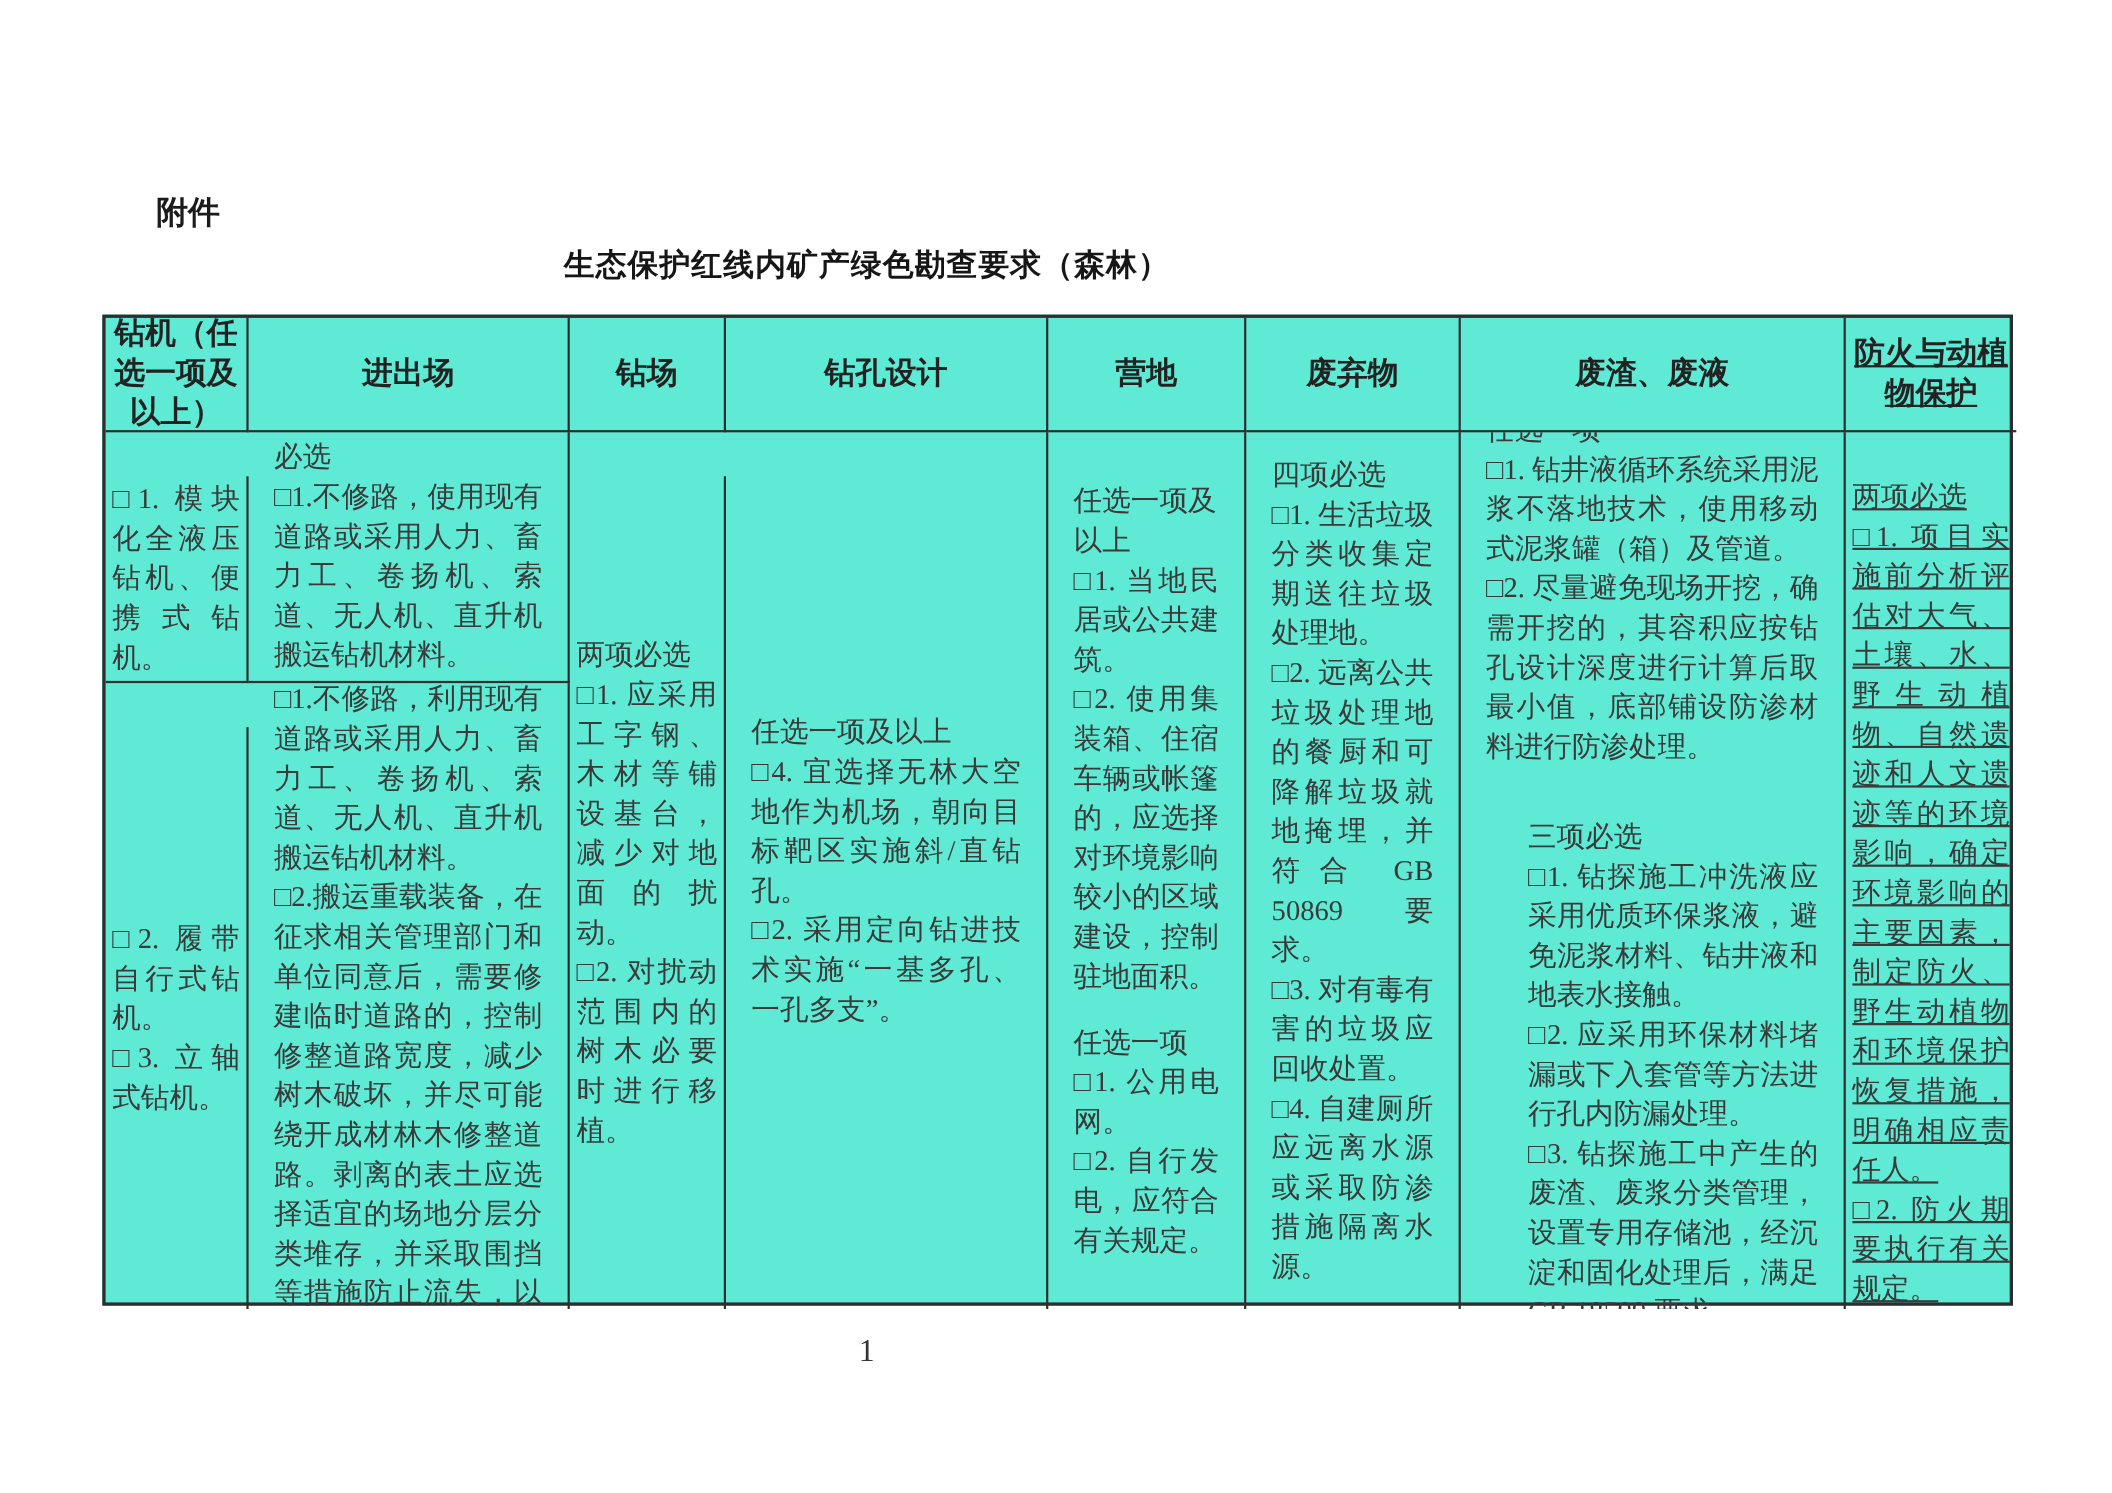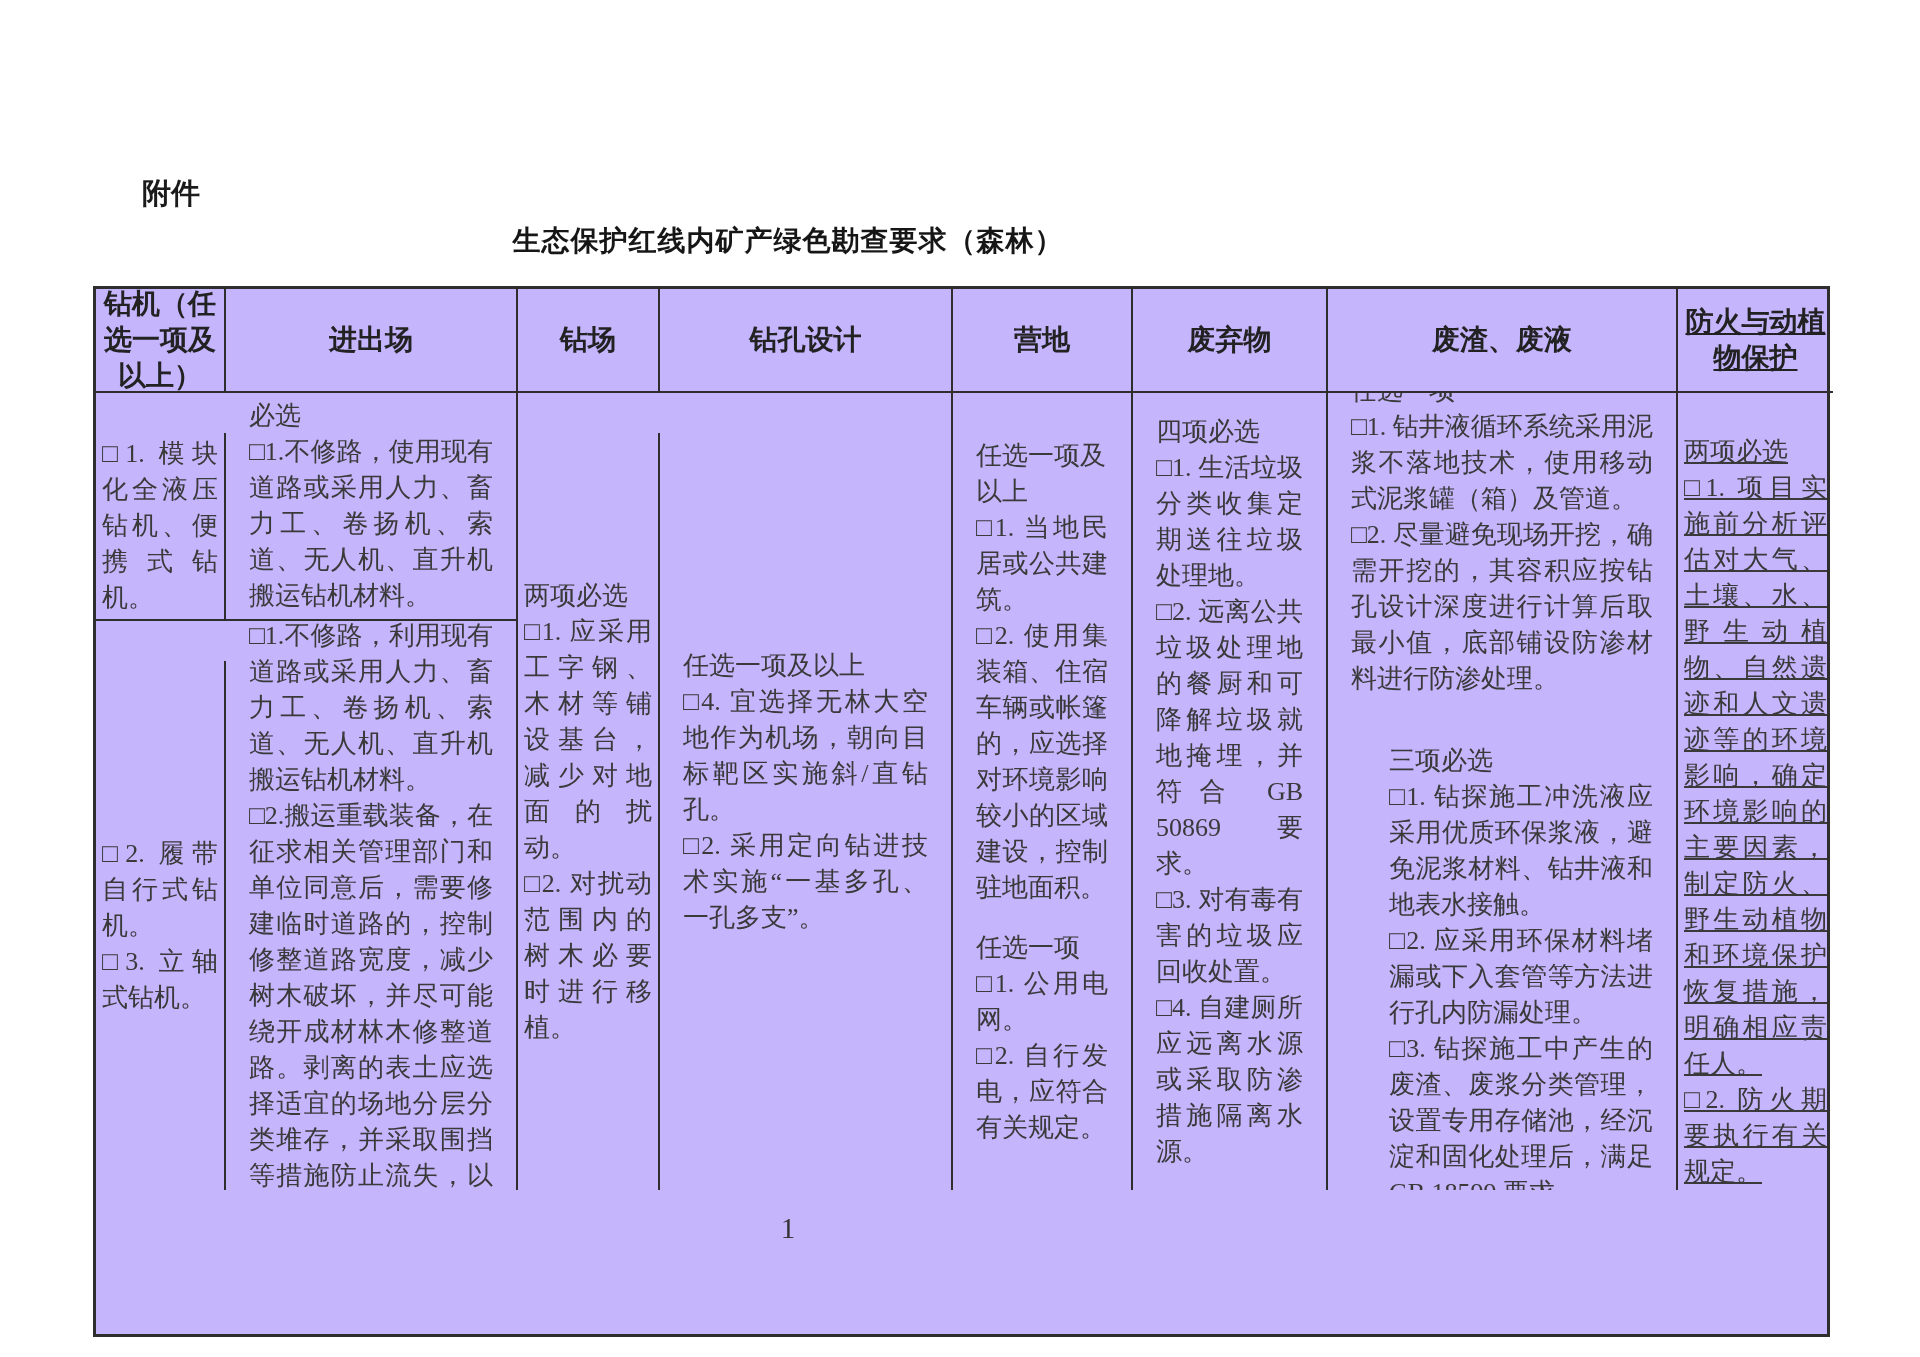--- a/index.html
+++ b/index.html
@@ -12,25 +12,25 @@
     position:absolute; left:142px; top:174px;
     font-size:29px; font-weight:bold; color:#1b1b1b;
     font-family:"Liberation Sans", sans-serif;
   }
   .doc-title {
     position:absolute; left:93px; top:222px; width:1390px;
     text-align:center; font-size:28px; font-weight:bold; color:#161616;
     font-family:"Liberation Sans", sans-serif; letter-spacing:1px;
   }
   .req-table {
-    position:absolute; left:93px; top:286px; width:1737px; height:1051px;
+    position:absolute; left:93px; top:286px; width:1737px; height:901px;
     display:grid;
     grid-template-columns:130px 292px 142px 293px 180px 195px 350px 155px;
     grid-template-rows:104px 228px 569px;
-    border:3px solid #2e2e2e; background:#c4b5fd;
+    border:3px solid #2e2e2e; background:#5eead4;
   }
   .cell { border-right:2px solid #2e2e2e; border-bottom:2px solid #2e2e2e; overflow:hidden; }
   .no-r { border-right:none;text-decoration:underline; }
   .no-b { border-bottom:none; }
   .th {
     display:flex; align-items:center; justify-content:center;
     text-align:center; font-weight:bold; font-size:28px; line-height:36px;
     padding:0 6px; color:#222222;
   }
   .td {

